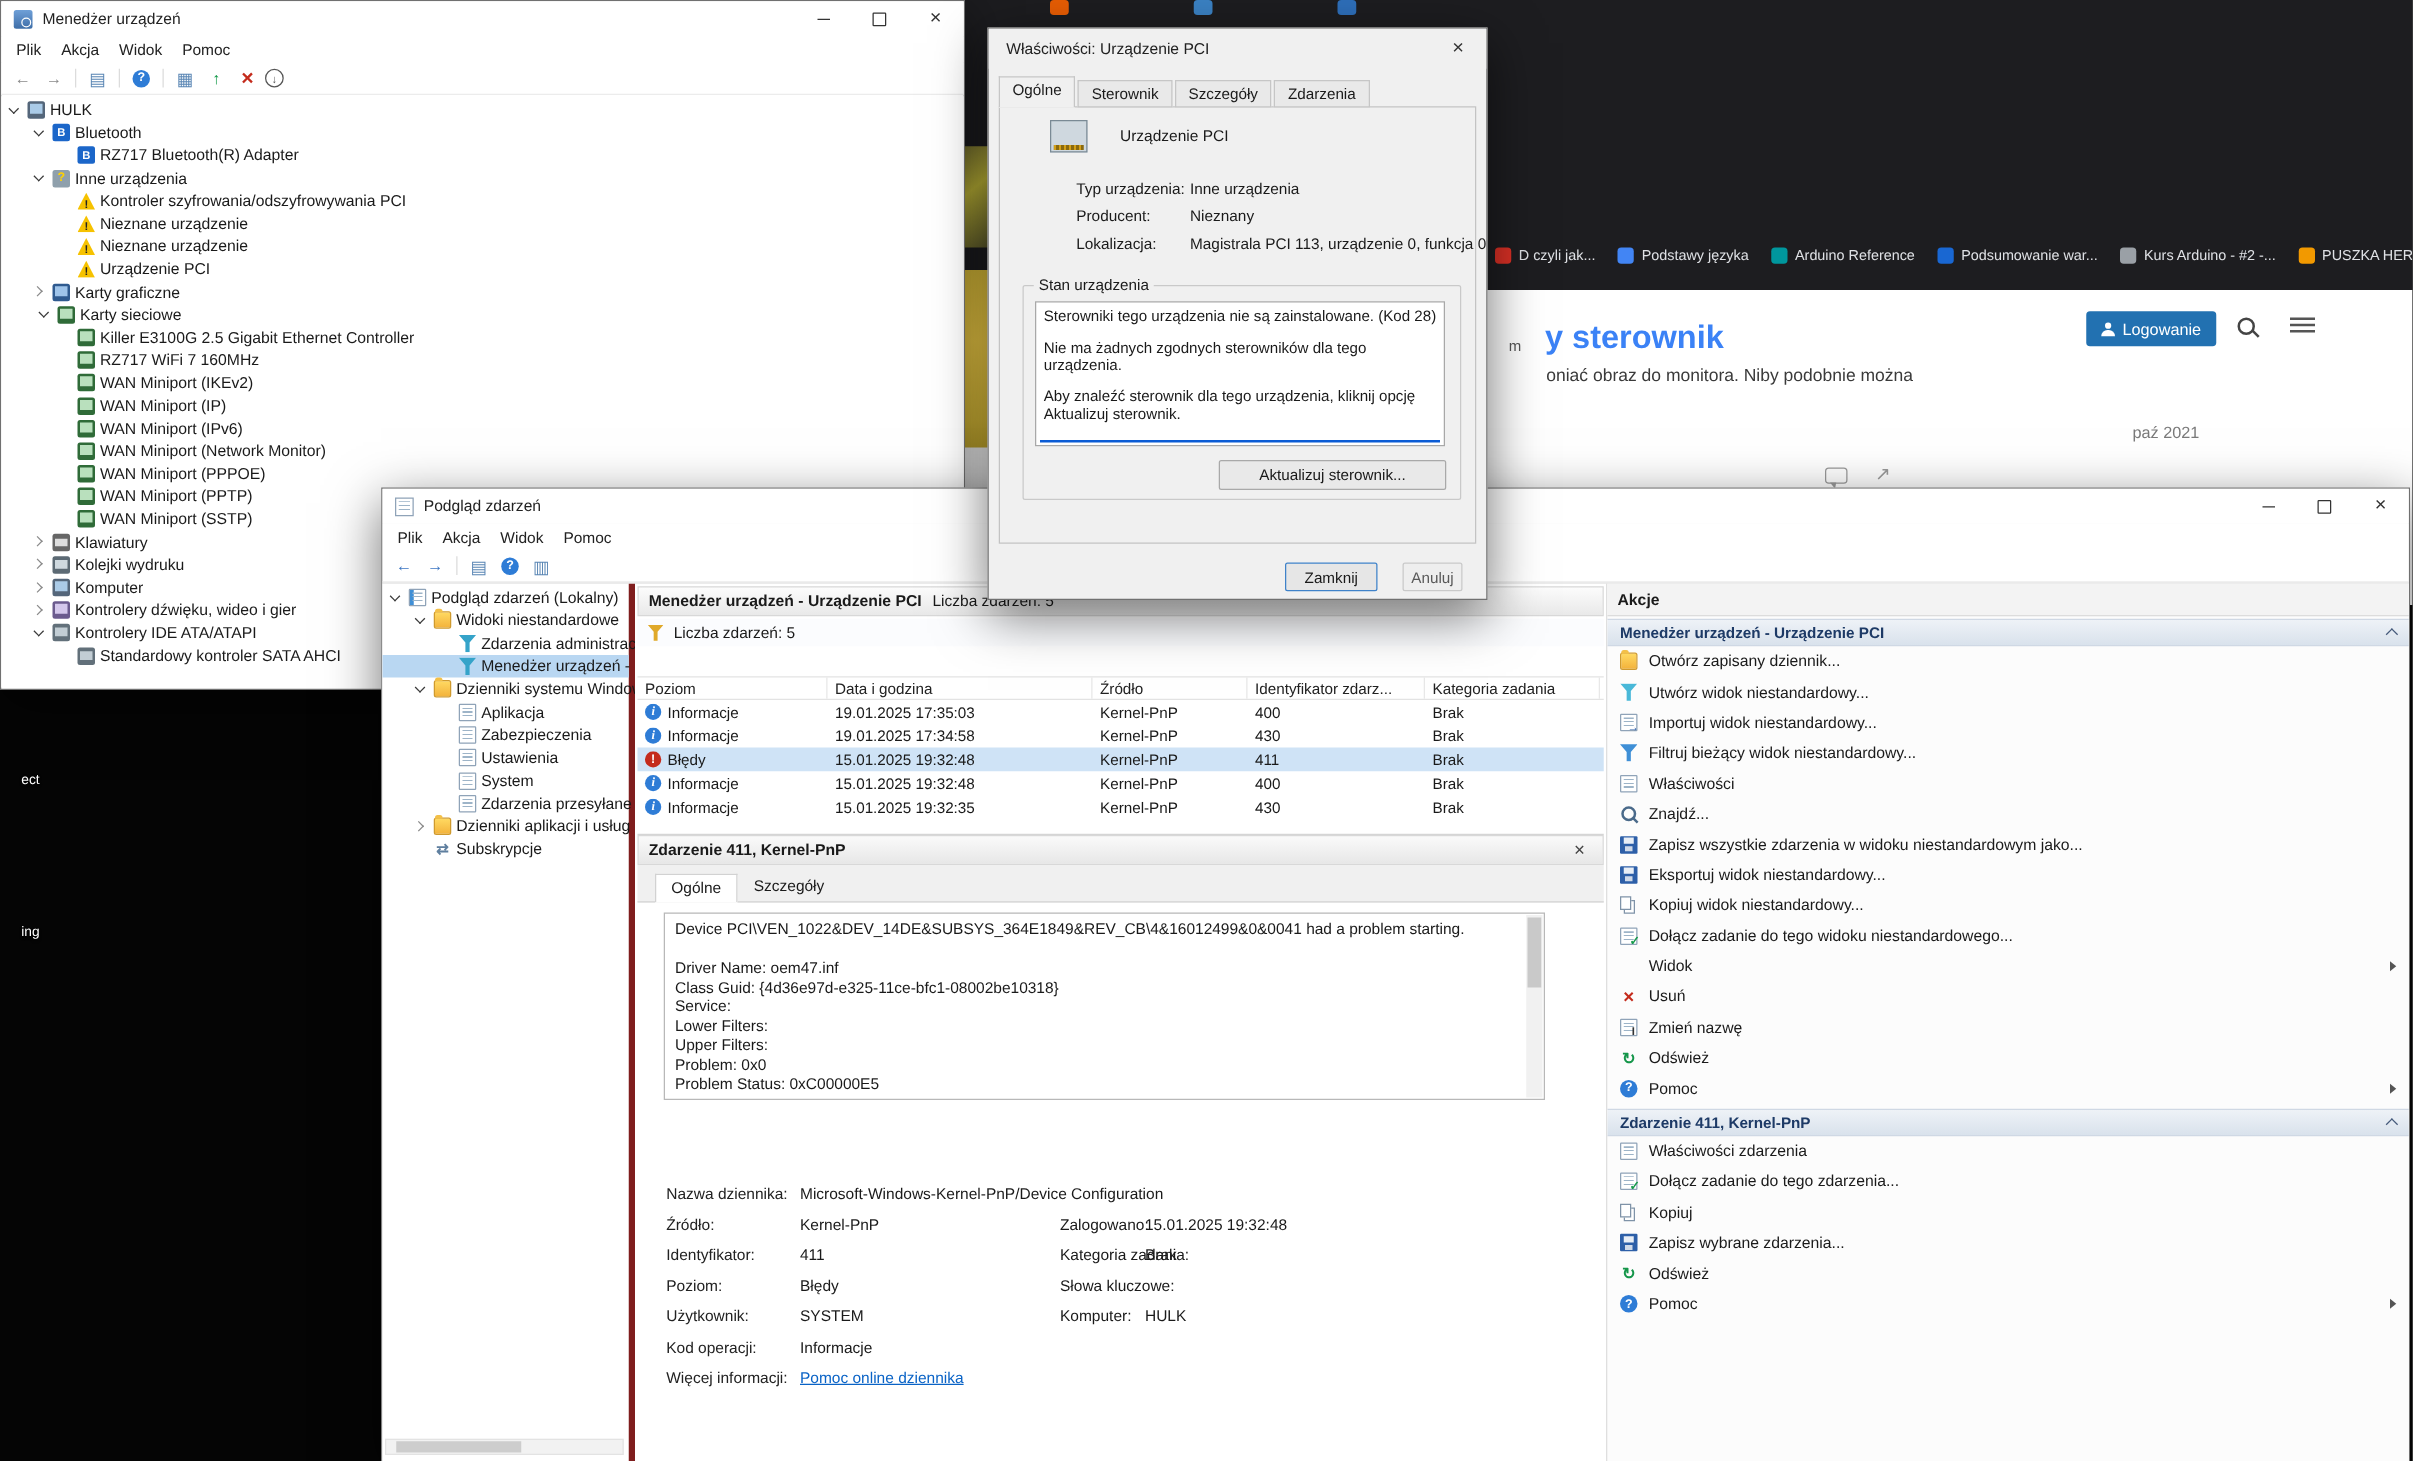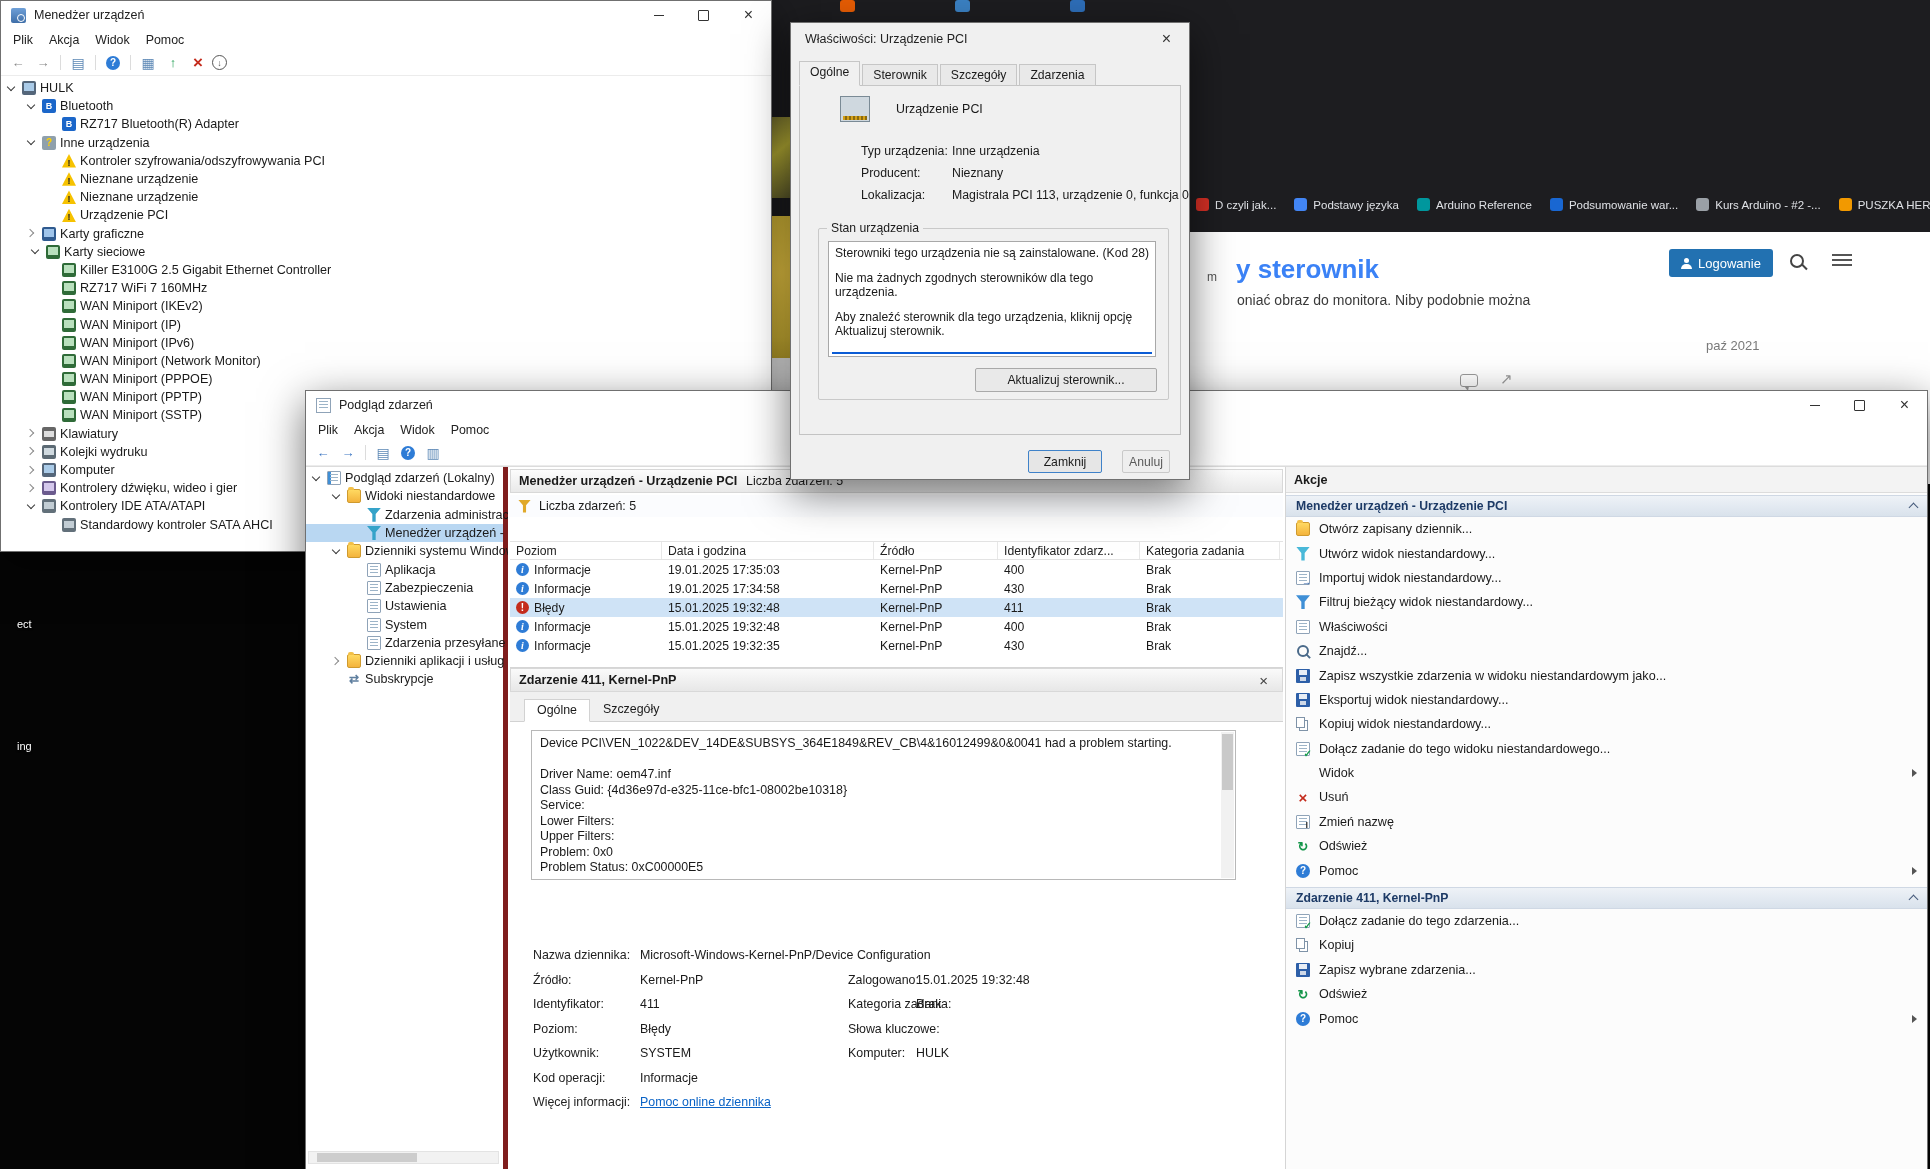--- a/index.html
+++ b/index.html
@@ -748,20 +748,24 @@
           <div class="act-item">
             <span class="icon i-help"></span>
             <span class="act-label">Pomoc</span>
             <span class="subarrow"></span>
           </div>
           <div class="act-hdr sec2">
             <span>Zdarzenie 411, Kernel-PnP</span>
             <span class="chev-up"></span>
           </div>
           <div class="act-item">
+            <span class="icon i-props"></span>
+            <span class="act-label">Właściwości zdarzenia</span>
+          </div>
+          <div class="act-item">
             <span class="icon i-task"></span>
             <span class="act-label">Dołącz zadanie do tego zdarzenia...</span>
           </div>
           <div class="act-item">
             <span class="icon i-copy"></span>
             <span class="act-label">Kopiuj</span>
           </div>
           <div class="act-item">
             <span class="icon i-save"></span>
             <span class="act-label">Zapisz wybrane zdarzenia...</span>

